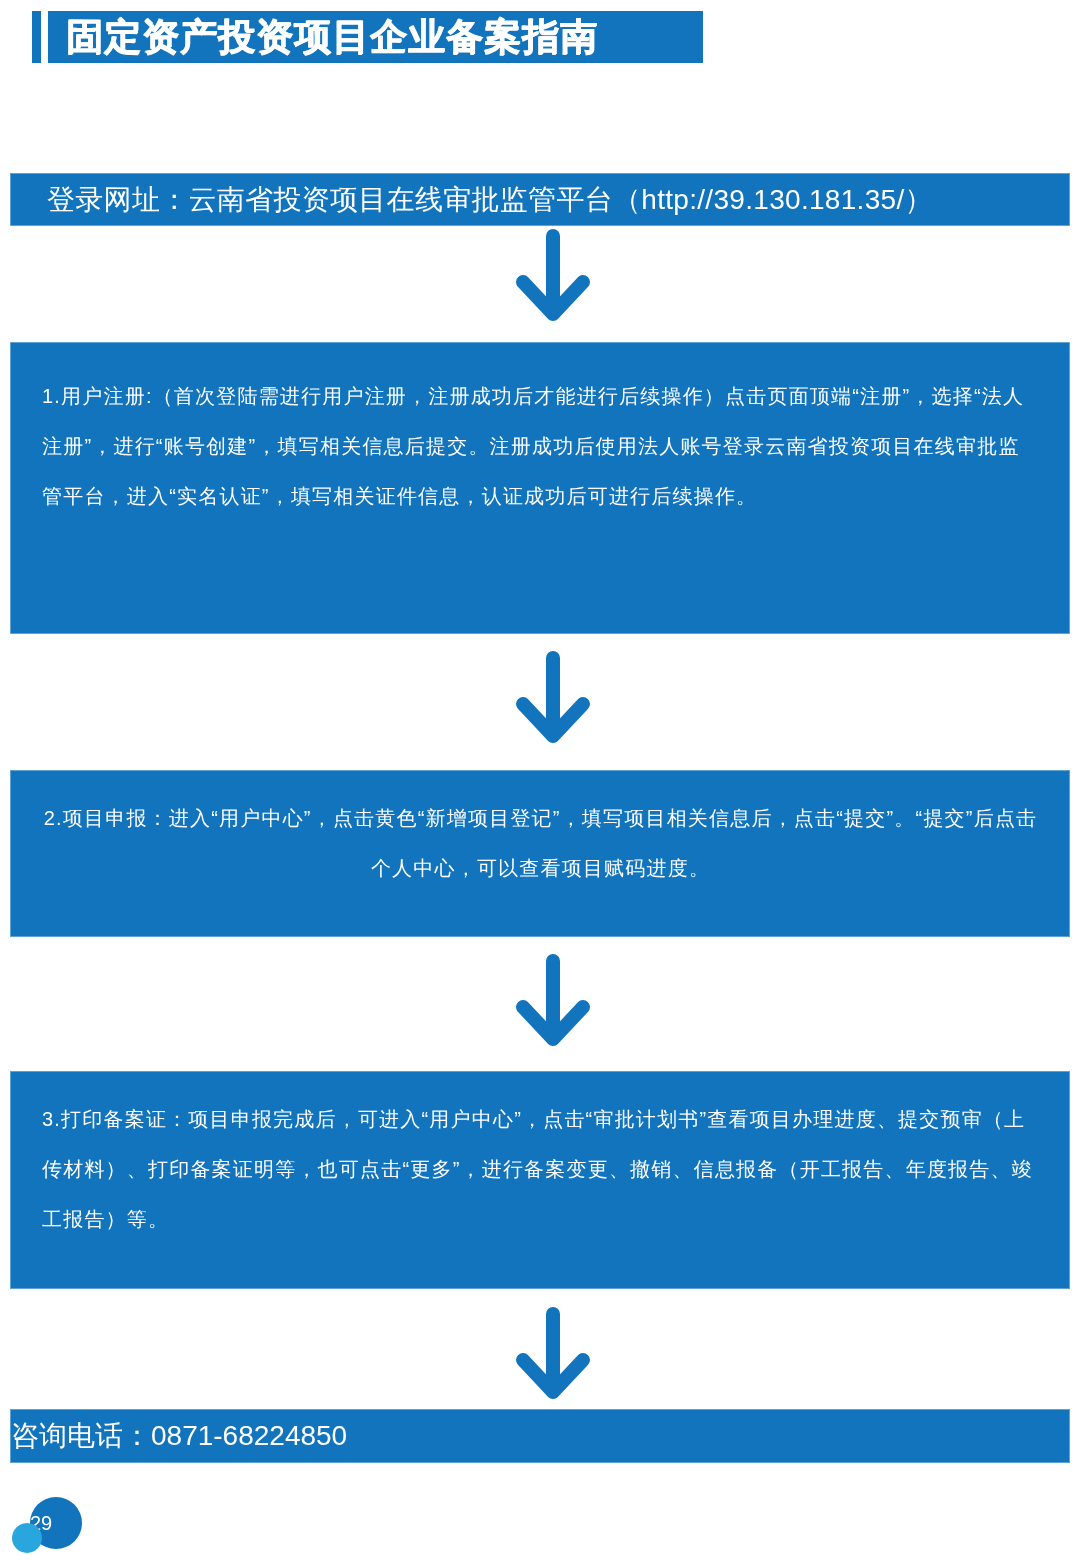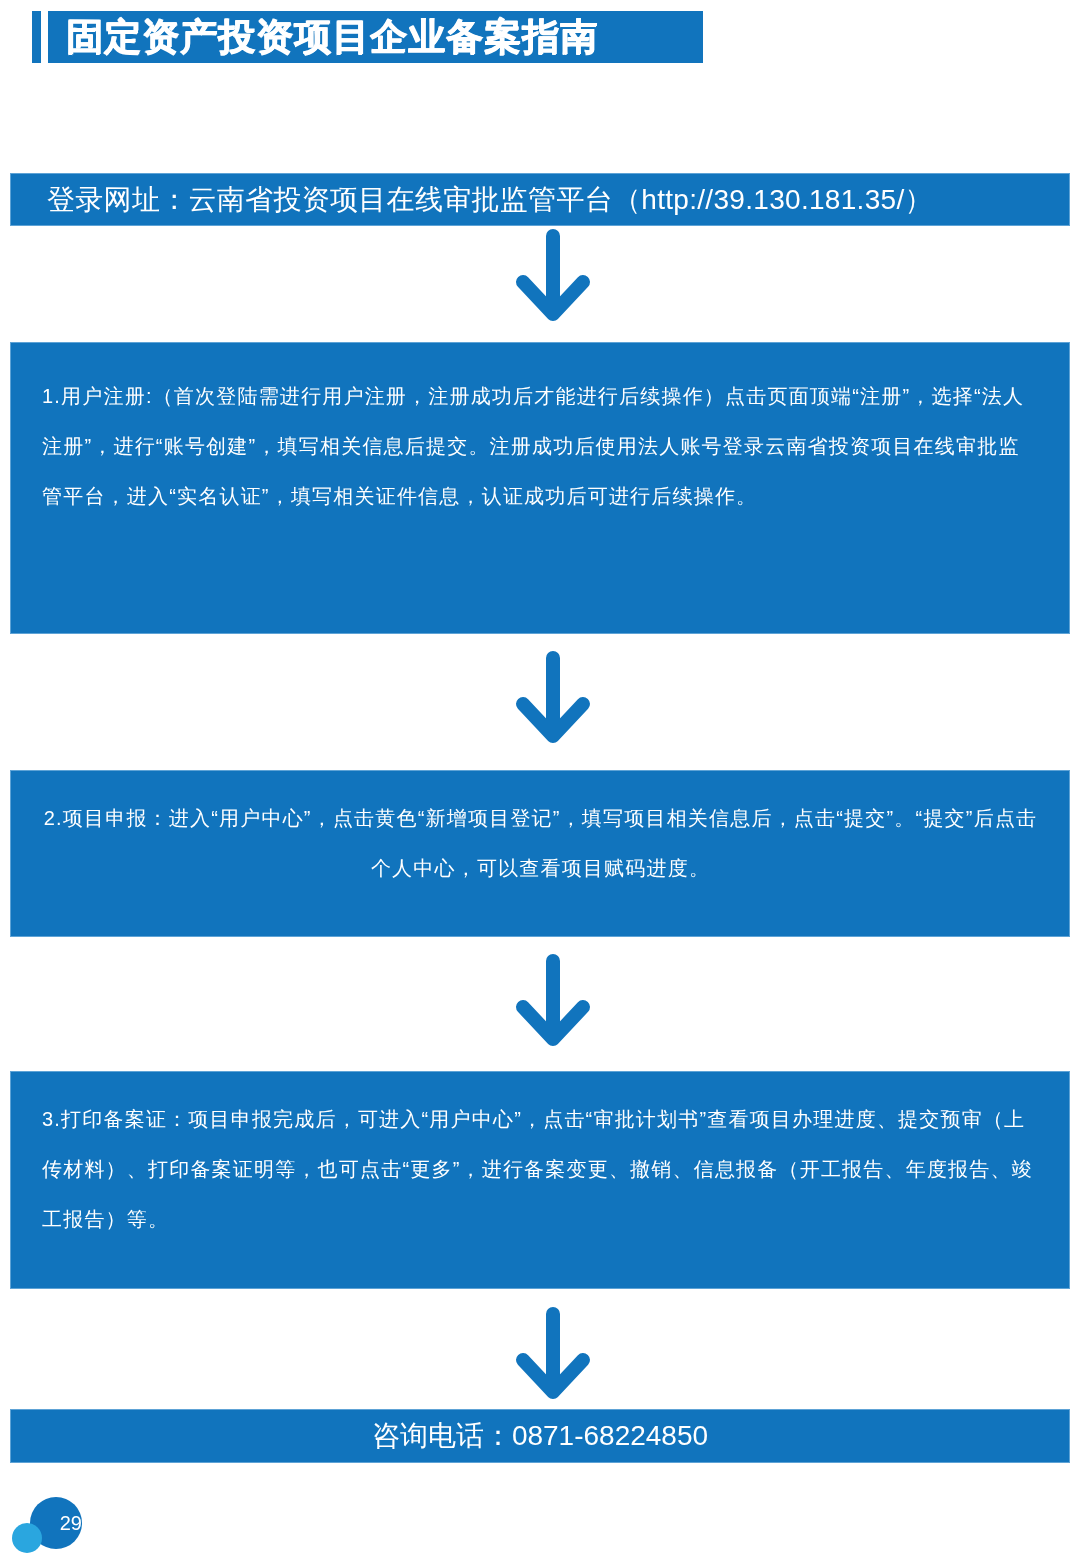--- a/index.html
+++ b/index.html
@@ -17,23 +17,23 @@
   }
   .box {
     position:absolute; left:11px; width:1058px; background:#1174bd; color:#fff;
     box-sizing:border-box; box-shadow: 0 0 0 1px #5ea3d6;
   }
   .url-box { top:126px; height:51px; font-size:28px; line-height:51px; padding-left:36px; white-space:nowrap; letter-spacing:0.3px;margin-top:48px;}
   .step { font-size:20px; line-height:50px; padding:28px 30px 0 31px; letter-spacing:1.2px; }
   .step1 { top:343px; height:290px; }
   .step2 { top:771px; height:165px; padding-top:22px;text-align:center; }
   .step3 { top:1072px; height:216px; padding-top:22px; }
-  .phone-box { top:1410px; height:52px; font-size:28px; line-height:52px; text-align:center; }
+  .phone-box { top:1410px; height:52px; font-size:28px; line-height:52px; }
   .arrow { position:absolute; left:511px; width:84px; height:100px; }
-  .page-num { position:absolute; left:30px; top:1497px; width:52px; height:52px; border-radius:50%; background:#1174bd; color:#fff; font-size:20px; line-height:52px; text-align:right; }
+  .page-num { position:absolute; left:30px; top:1497px; width:52px; height:52px; border-radius:50%; background:#1174bd; color:#fff; font-size:20px; line-height:52px; text-align:left; }
   .page-dot { position:absolute; left:12px; top:1523px; width:30px; height:30px; border-radius:50%; background:#2aa6df; }
 </style>
 </head>
 <body>
 
 <div class="title-wrap">
   <div class="title-bar"></div>
   <div class="title-box">固定资产投资项目企业备案指南</div>
 </div>
 

